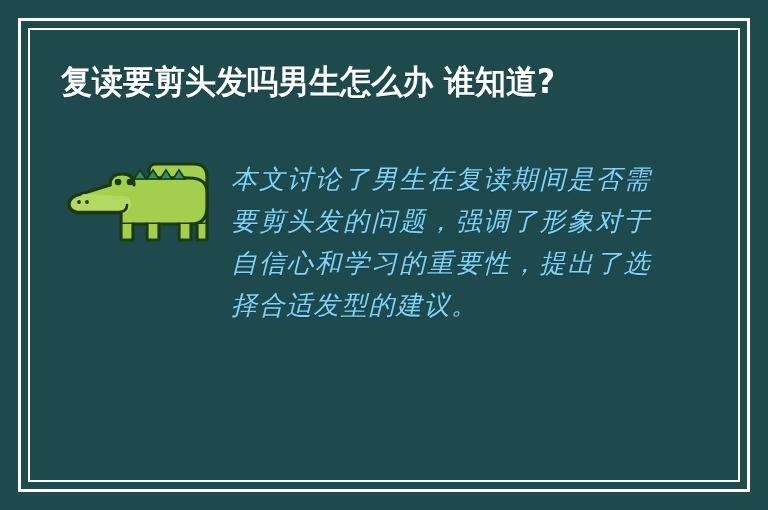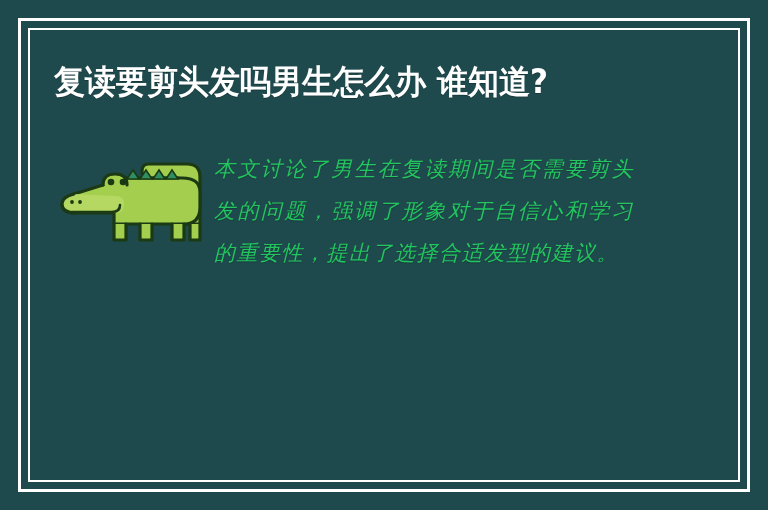--- a/index.html
+++ b/index.html
@@ -44,21 +44,21 @@
   }
 
   
   .content {
     position: absolute;
     left: 28px;
     top: 28px;
     right: 28px;
     bottom: 28px;
     box-sizing: border-box;
-    padding: 30px 28px 0 26px;
+    padding: 30px 28px 0 33px;
   }
 
   #title {
     color: #ffffff;
     font-family: "DejaVu Sans", "Liberation Sans", sans-serif;
     font-weight: 700;
     font-size: 33px;
     line-height: 48px;
     letter-spacing: 0px;
     width: 620px;
@@ -78,28 +78,28 @@
   }
 
   .illus {
     width: 160px;
     min-width: 160px;
     padding-top: 4px;
   }
   .illus svg { display: block; }
 
   .para {
-    color: #22c55e;
+    color: #7dd3fc;
     font-family: "DejaVu Serif", "Liberation Serif", serif;
     font-style: italic;
-    font-size: 21px;
+    font-size: 26px;
     line-height: 42px;
     letter-spacing: 1.5px;
     width: 420px;
-    margin: 0;
+    margin: 10px;
     padding: 0;
     text-align: justify;
     text-shadow: 0 1px 1px rgba(0,0,0,0.20);
   }
 </style>
 </head>
 <body>
 
 <div id="card">
 

